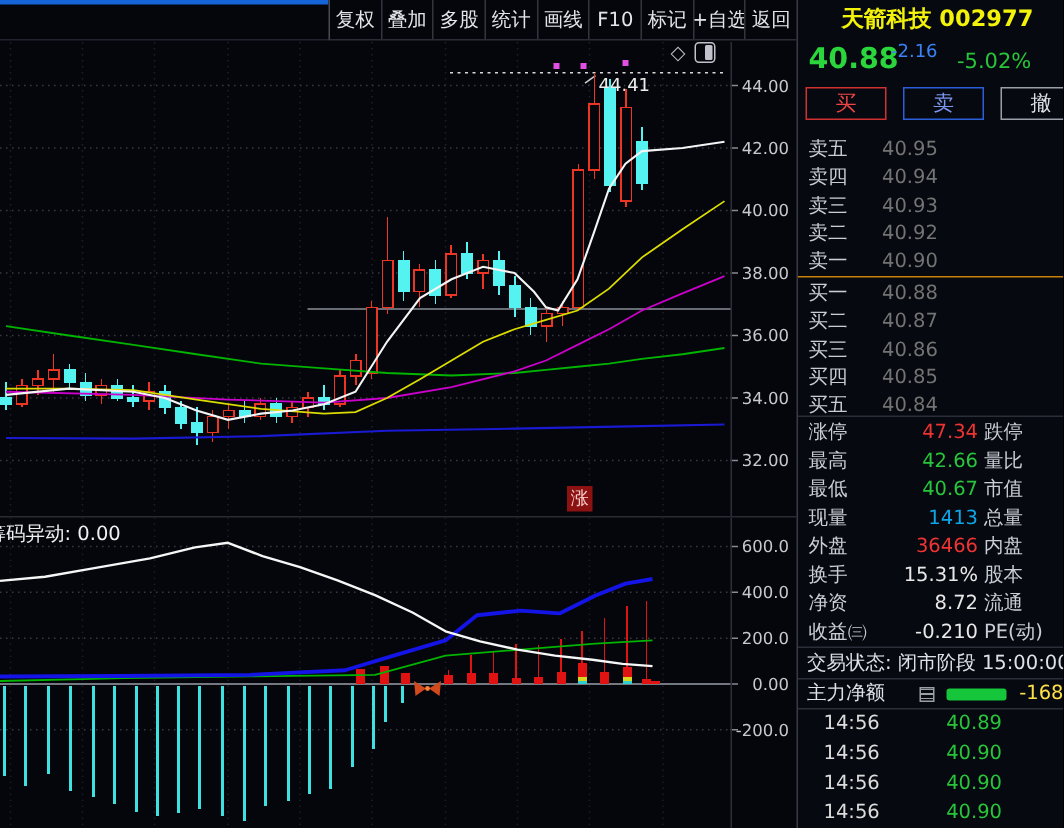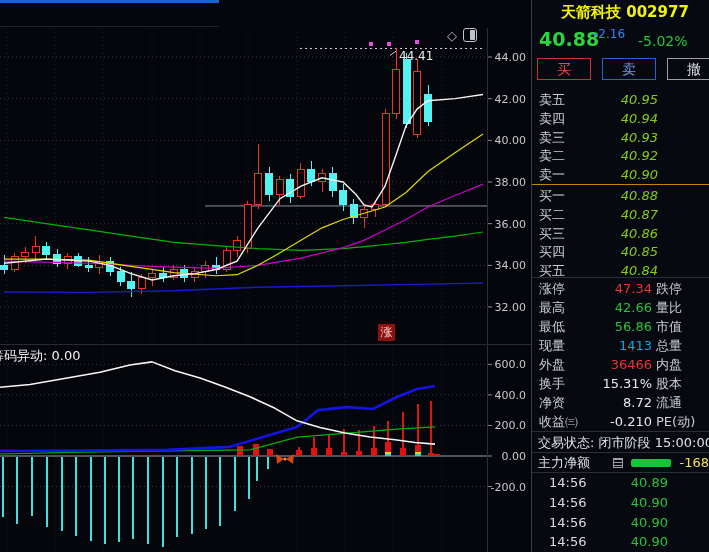--- a/index.html
+++ b/index.html
@@ -32,21 +32,21 @@
   #rp-change{position:absolute;left:62px;top:0;font-size:12px;color:#3b82f6;}
   #rp-pct{position:absolute;left:106px;top:6px;font-size:14px;color:#28c53a;}
   .trade-btn{position:absolute;top:58px;width:54px;height:22px;background:transparent;font-size:14px;
              line-height:20px;text-align:center;box-sizing:border-box;cursor:pointer;}
   #btn-buy{left:5px;border:1px solid #cf3030;color:#ef4545;}
   #btn-sell{left:70px;border:1px solid #2b5fd9;color:#7b96ee;}
   #btn-cancel{left:135px;border:1px solid #9aa0a8;color:#dcdfe4;}
   .book-row,.stat-row,.tick-row{position:absolute;left:0;width:178px;font-size:13px;}
   .book-row{height:19px;line-height:19px;}
   .book-label{position:absolute;left:7px;color:#c9ced6;}
-  .book-price{position:absolute;left:56px;width:70px;text-align:right;color:#84cc16;font-style:italic;}
+  .book-price{position:absolute;left:56px;width:70px;color:#737373;}
   .rp-divider{position:absolute;left:0;width:178px;height:1px;background:#2a2e38;}
   #ask-bid-sep{position:absolute;left:0;top:184px;width:178px;height:1px;background:#c8820a;}
   .stat-row{height:19px;line-height:19px;}
   .stat-label{position:absolute;left:7px;color:#c9ced6;}
   .stat-value{position:absolute;left:42px;width:78px;text-align:right;}
   .stat-label2{position:absolute;left:124px;color:#c9ced6;white-space:nowrap;}
   .v-red{color:#ee3333;} .v-green{color:#28c53a;} .v-magenta{color:#0ea5e9;} .v-white{color:#e8e8e8;}
   #status-row{position:absolute;left:0;top:433px;width:178px;height:19px;line-height:19px;font-size:13px;}
   #status-text{position:absolute;left:6px;color:#dde2e8;white-space:nowrap;}
   #flow-row{position:absolute;left:0;top:454px;width:178px;height:18px;line-height:18px;font-size:13px;text-align:right;}
@@ -62,20 +62,31 @@
   .tick-qty{position:absolute;right:2px;color:#d6d622;}
   svg{display:block;}
 </style>
 </head>
 <body>
 
 <div id="app">
 
   <div id="topstrip"></div>
   <div id="lefttopline"></div>
+  <div id="menubar">
+      <div class="menu-item">复权</div>
+      <div class="menu-item">叠加</div>
+      <div class="menu-item">多股</div>
+      <div class="menu-item">统计</div>
+      <div class="menu-item">画线</div>
+      <div class="menu-item">F10</div>
+      <div class="menu-item">标记</div>
+      <div class="menu-item">+自选</div>
+      <div class="menu-item">返回</div>
+    </div>
 
   <div id="main-chart-wrap">
     <svg id="main-svg" width="531" height="316">
         <g>
           <line x1="7" y1="0" x2="7" y2="316" stroke="#20202a" stroke-dasharray="1 3"></line>
           <line x1="55" y1="0" x2="55" y2="316" stroke="#20202a" stroke-dasharray="1 3"></line>
           <line x1="103" y1="0" x2="103" y2="316" stroke="#20202a" stroke-dasharray="1 3"></line>
           <line x1="152" y1="0" x2="152" y2="316" stroke="#20202a" stroke-dasharray="1 3"></line>
           <line x1="200" y1="0" x2="200" y2="316" stroke="#20202a" stroke-dasharray="1 3"></line>
           <line x1="248" y1="0" x2="248" y2="316" stroke="#20202a" stroke-dasharray="1 3"></line>
@@ -375,21 +386,21 @@
           <span class="stat-value v-red">47.34</span>
           <span class="stat-label2">跌停</span>
         </div>
         <div class="stat-row" style="top:298px">
           <span class="stat-label">最高</span>
           <span class="stat-value v-green">42.66</span>
           <span class="stat-label2">量比</span>
         </div>
         <div class="stat-row" style="top:317px">
           <span class="stat-label">最低</span>
-          <span class="stat-value v-green">56.86</span>
+          <span class="stat-value v-green">40.67</span>
           <span class="stat-label2">市值</span>
         </div>
         <div class="stat-row" style="top:336px">
           <span class="stat-label">现量</span>
           <span class="stat-value v-magenta">1413</span>
           <span class="stat-label2">总量</span>
         </div>
         <div class="stat-row" style="top:355px">
           <span class="stat-label">外盘</span>
           <span class="stat-value v-red">36466</span>

